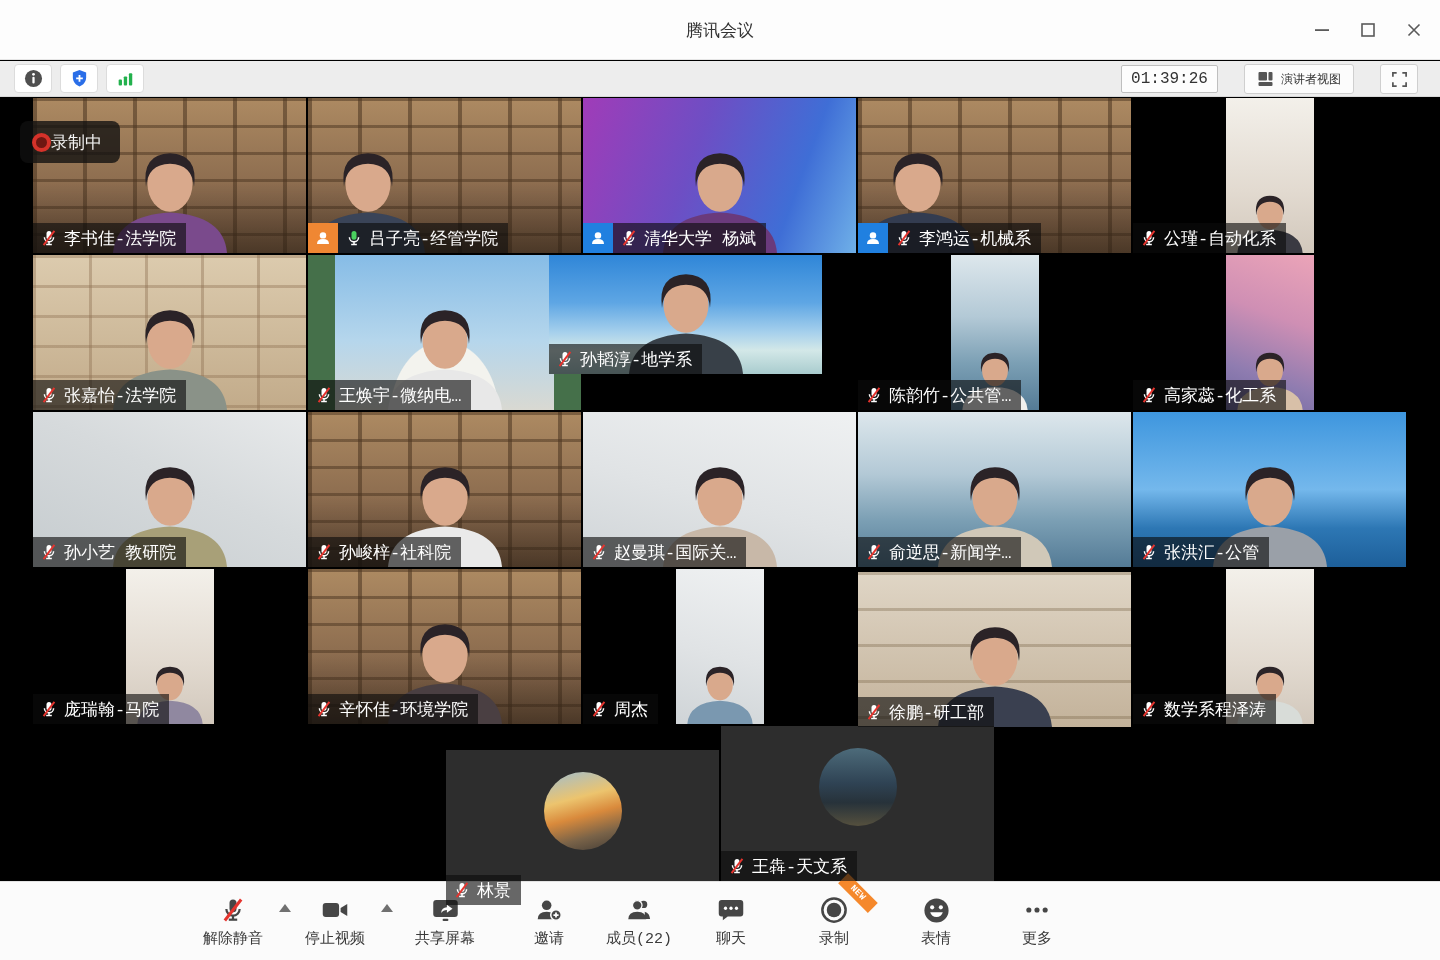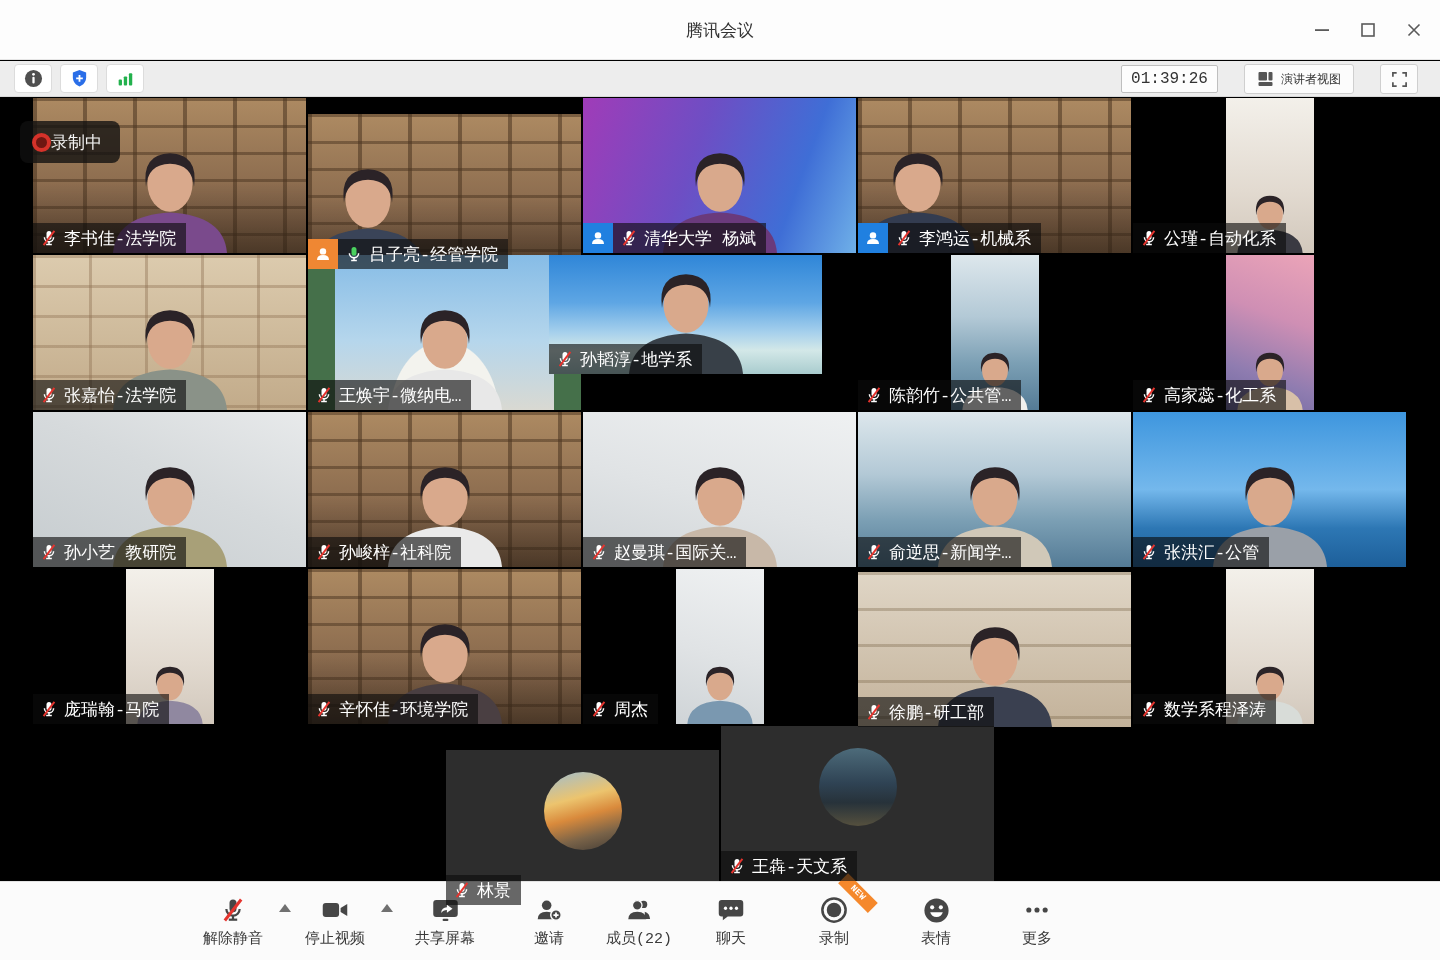--- a/index.html
+++ b/index.html
@@ -175,21 +175,21 @@
     <rect x="9" y="3.5" width="6" height="10.5" rx="3" fill="#fff"></rect>
     <path d="M6.5 11a5.5 5.5 0 0 0 11 0" fill="none" stroke="#fff" stroke-width="1.8"></path>
     <line x1="12" y1="16.5" x2="12" y2="19.6" stroke="#fff" stroke-width="1.8"></line>
     <line x1="8.6" y1="19.8" x2="15.4" y2="19.8" stroke="#fff" stroke-width="1.8"></line>
     <line x1="5.5" y1="20.5" x2="18.5" y2="3.5" stroke="#e5342e" stroke-width="2.3"></line>
   </svg>
             <span class="name-text">李书佳-法学院</span>
           </span>
         </div>
       </div>
-      <div class="tile" style="left: 308px; top: 16px; width: 273px; height: 155px;">
+      <div class="tile" style="left: 308px; top: 0px; width: 273px; height: 155px;">
         <div class="scene sc-library">
           <svg class="person-svg" style="left:22%;" width="150" height="108" viewBox="0 0 100 72" preserveAspectRatio="xMidYMax meet">
     <path d="M12 72 Q14 47 50 45 Q86 47 88 72 Z" fill="#3a4458"></path>
     <ellipse cx="50" cy="26" rx="15" ry="18.5" fill="#d9a98c"></ellipse>
     <path d="M34 28 Q31 6 50 5.5 Q69 6 66 28 Q65 13 50 12.5 Q35 13 34 28 Z" fill="#2b2327"></path>
   </svg>
         </div>
         <div class="namebar">
           <span class="badge-square badge-orange">
             <svg width="18" height="18" viewBox="0 0 24 24">

